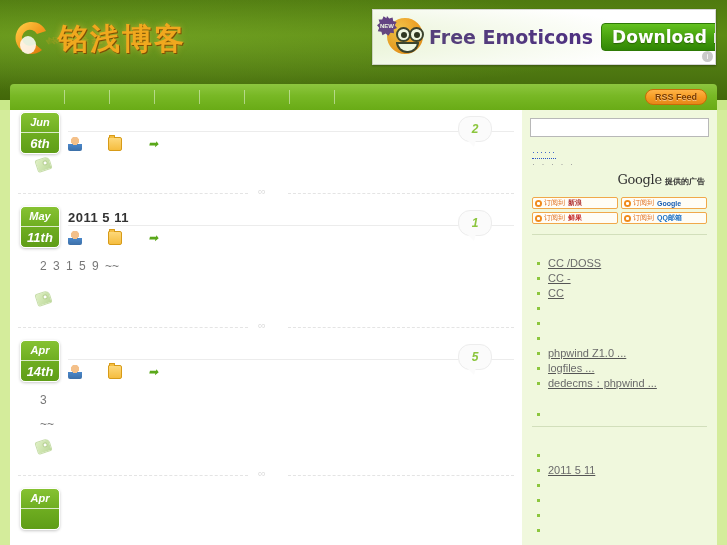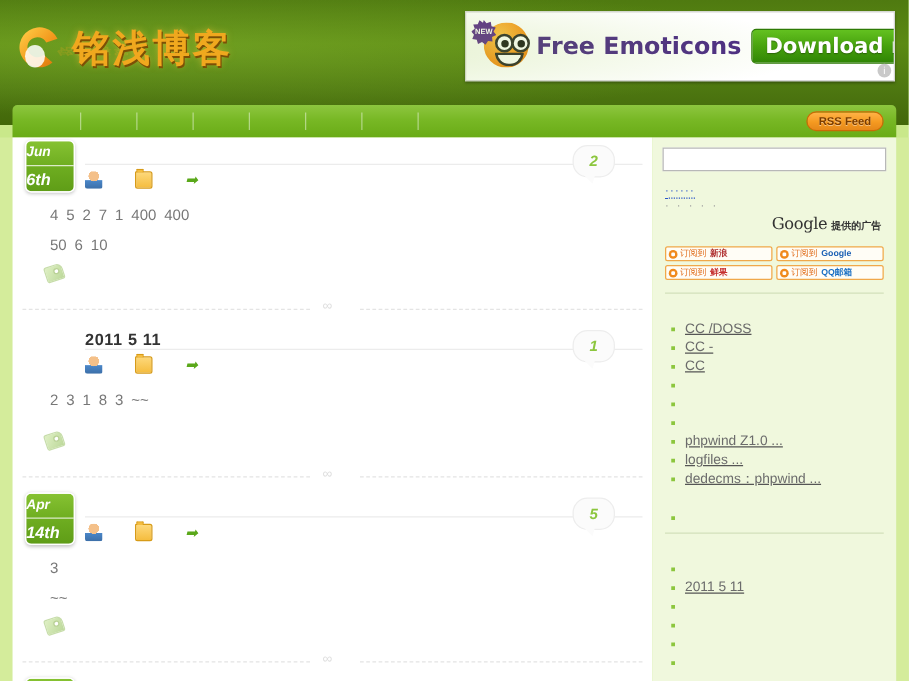--- a/index.html
+++ b/index.html
@@ -111,21 +111,21 @@
   .gutter-right{position:absolute;left:717px;top:110px;width:10px;height:435px;background:#d4ec9b;}
 
   
   .post{position:relative;padding:0 0 0 0;}
   .post-head{position:relative;height:44px;}
   .date-badge{
     position:absolute;left:10px;top:2px;width:40px;height:42px;
     background:linear-gradient(to bottom,#86c232 0%,#6fae21 48%,#5f9d17 100%);
     border:1px solid #ffffff;border-radius:5px;
     box-shadow:0 1px 3px rgba(0,0,0,.22);
-    color:#fff;box-sizing:border-box;
+    color:#fff;text-align:center;box-sizing:border-box;
   }
   .date-badge .m{
     display:block;font-size:11px;font-style:italic;font-weight:bold;line-height:19px;
     border-bottom:1px solid rgba(255,255,255,.75);
   }
   .date-badge .d{display:block;font-size:13px;font-style:italic;font-weight:bold;line-height:21px;}
   .post-title{
     position:absolute;left:58px;top:6px;font-size:13px;font-weight:bold;color:#333;
     letter-spacing:.5px;
   }
@@ -307,51 +307,51 @@
             </span>
           <span class="meta-item">
               <i class="ico ico-folder"></i>
             </span>
           <span class="meta-item">
               <i class="ico ico-arrow">➡</i>
             </span>
         </div>
         <div class="bubble">2</div>
       </div>
-      <div class="post-body">
-        <span class="ln">4     5            2        7            1                400            400</span>
-        <span class="ln">50            6 10</span>
-      </div>
       <div class="tag-row"><i class="ico-tag"></i></div>
       <div class="divider">
         <span class="dl a"></span>
           <span class="orn">∞</span>
           <span class="dl b"></span>
       </div>
     </div>
 
     <div class="post">
       <div class="post-head">
+        <div class="date-badge">
+          <span class="m">May</span>
+          <span class="d">11th</span>
+        </div>
         <div class="post-title">2011 5 11</div>
         <div class="hr-line"></div>
         <div class="meta-row">
           <span class="meta-item">
               <i class="ico ico-user"></i>
             </span>
           <span class="meta-item">
               <i class="ico ico-folder"></i>
             </span>
           <span class="meta-item">
               <i class="ico ico-arrow">➡</i>
             </span>
         </div>
         <div class="bubble">1</div>
       </div>
       <div class="post-body">
-        <span class="ln">2 3     1  8            3              ~~</span>
+        <span class="ln">2 3     1  5            9              ~~</span>
       </div>
       <div class="tag-row"><i class="ico-tag"></i></div>
       <div class="divider">
         <span class="dl a"></span>
           <span class="orn">∞</span>
           <span class="dl b"></span>
       </div>
     </div>
 
     <div class="post">

